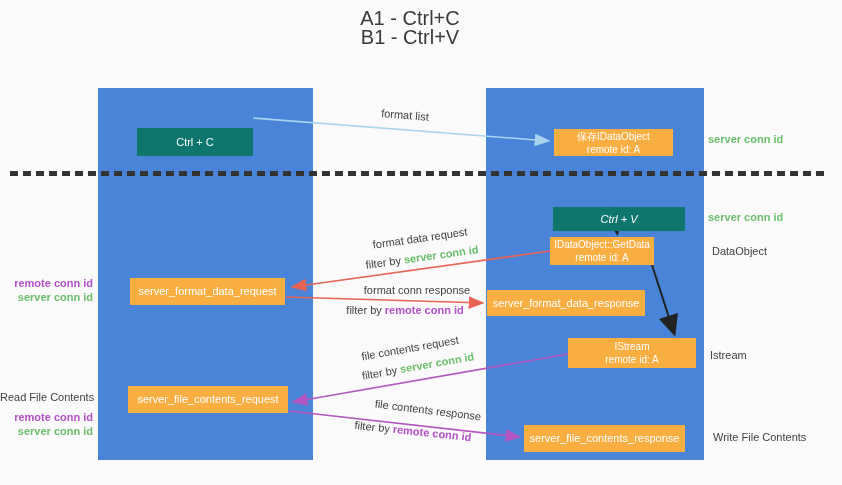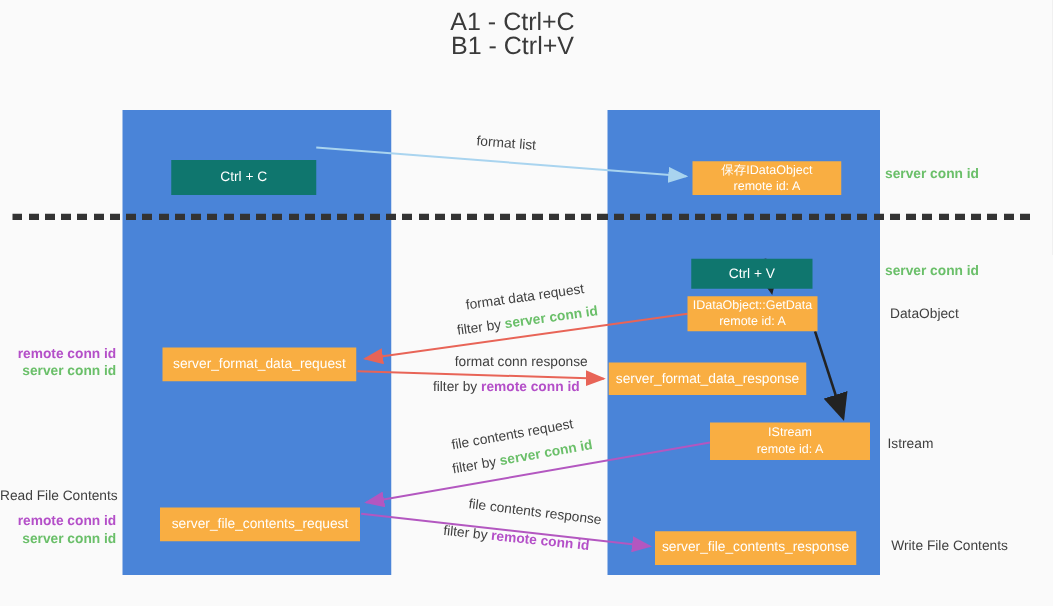--- a/index.html
+++ b/index.html
@@ -102,37 +102,37 @@
     <line x1="289" y1="411" x2="520" y2="437" stroke="#b357c0" stroke-width="1.6" marker-end="url(#mPurple)"></line>
   </svg>
 
   <div class="box green" style="left:137px; top:104px; width:116px; height:28px;">Ctrl + C</div>
 
   <div class="box orange" style="left:554px; top:129px; width:119px; height:27px;">
     <div class="sub">保存IDataObject</div>
     <div class="sub">remote id: A</div>
   </div>
 
-  <div class="box green" style="left:553px; top:183px; width:97px; height:24px;">Ctrl + V</div>
+  <div class="box green" style="left:553px; top:183px; width:132px; height:24px;font-style:italic;">Ctrl + V</div>
 
   <div class="box orange" style="left:550px; top:237px; width:104px; height:28px;">
     <div class="sub">IDataObject::GetData</div>
     <div class="sub">remote id: A</div>
   </div>
 
   <div class="box orange" style="left:487px; top:290px; width:158px; height:26px;">server_format_data_response</div>
 
   <div class="box orange" style="left:130px; top:278px; width:155px; height:27px;">server_format_data_request</div>
 
   <div class="box orange" style="left:568px; top:338px; width:128px; height:30px;">
     <div class="sub">IStream</div>
     <div class="sub">remote id: A</div>
   </div>
 
-  <div class="box orange" style="left:128px; top:406px; width:160px; height:27px;">server_file_contents_request</div>
+  <div class="box orange" style="left:128px; top:386px; width:160px; height:27px;">server_file_contents_request</div>
 
   <div class="box orange" style="left:524px; top:425px; width:161px; height:27px;">server_file_contents_response</div>
 
   <div class="flabel" style="left:405px; top:115px; transform:translate(-50%,-50%) rotate(4.5deg);">format list</div>
 
   <div class="flabel" style="left:420px; top:238px; transform:translate(-50%,-50%) rotate(-8deg);">format data request</div>
 
   <div class="flabel" style="left:422px; top:257px; transform:translate(-50%,-50%) rotate(-8deg);"><span>filter by </span><span class="green-id">server conn id</span></div>
 
   <div class="flabel" style="left:417px; top:290px; transform:translate(-50%,-50%);">format conn response</div>

